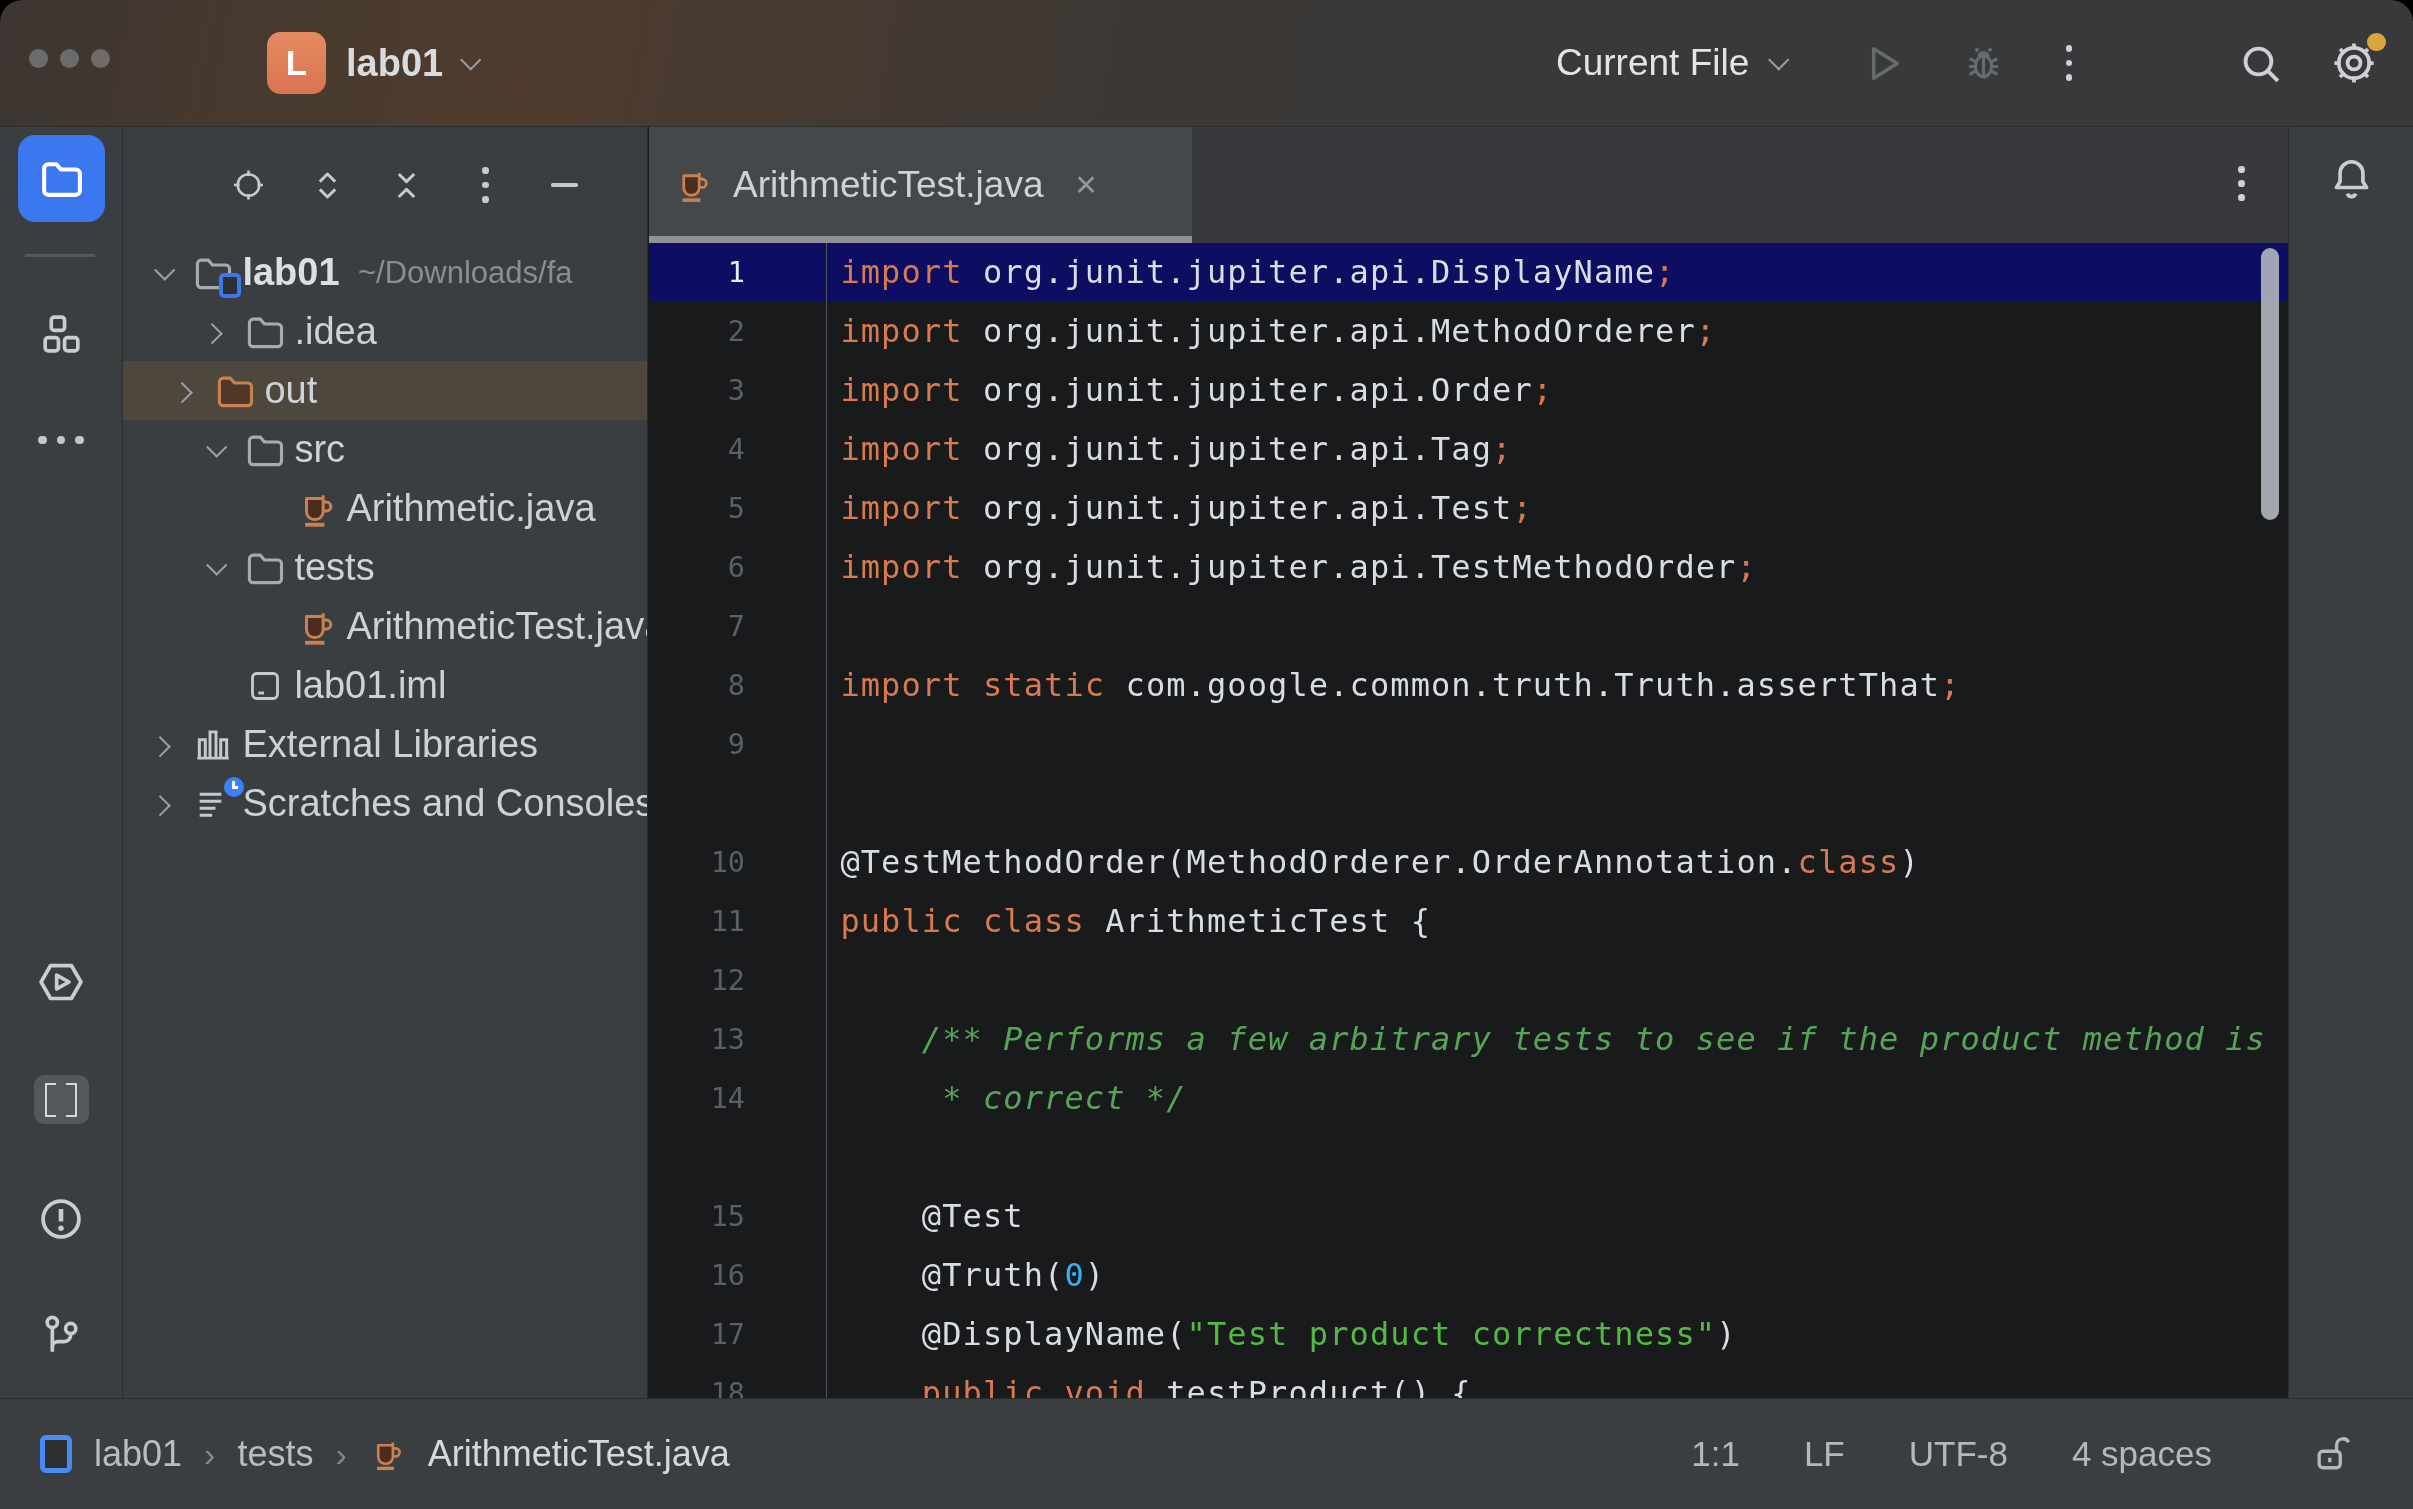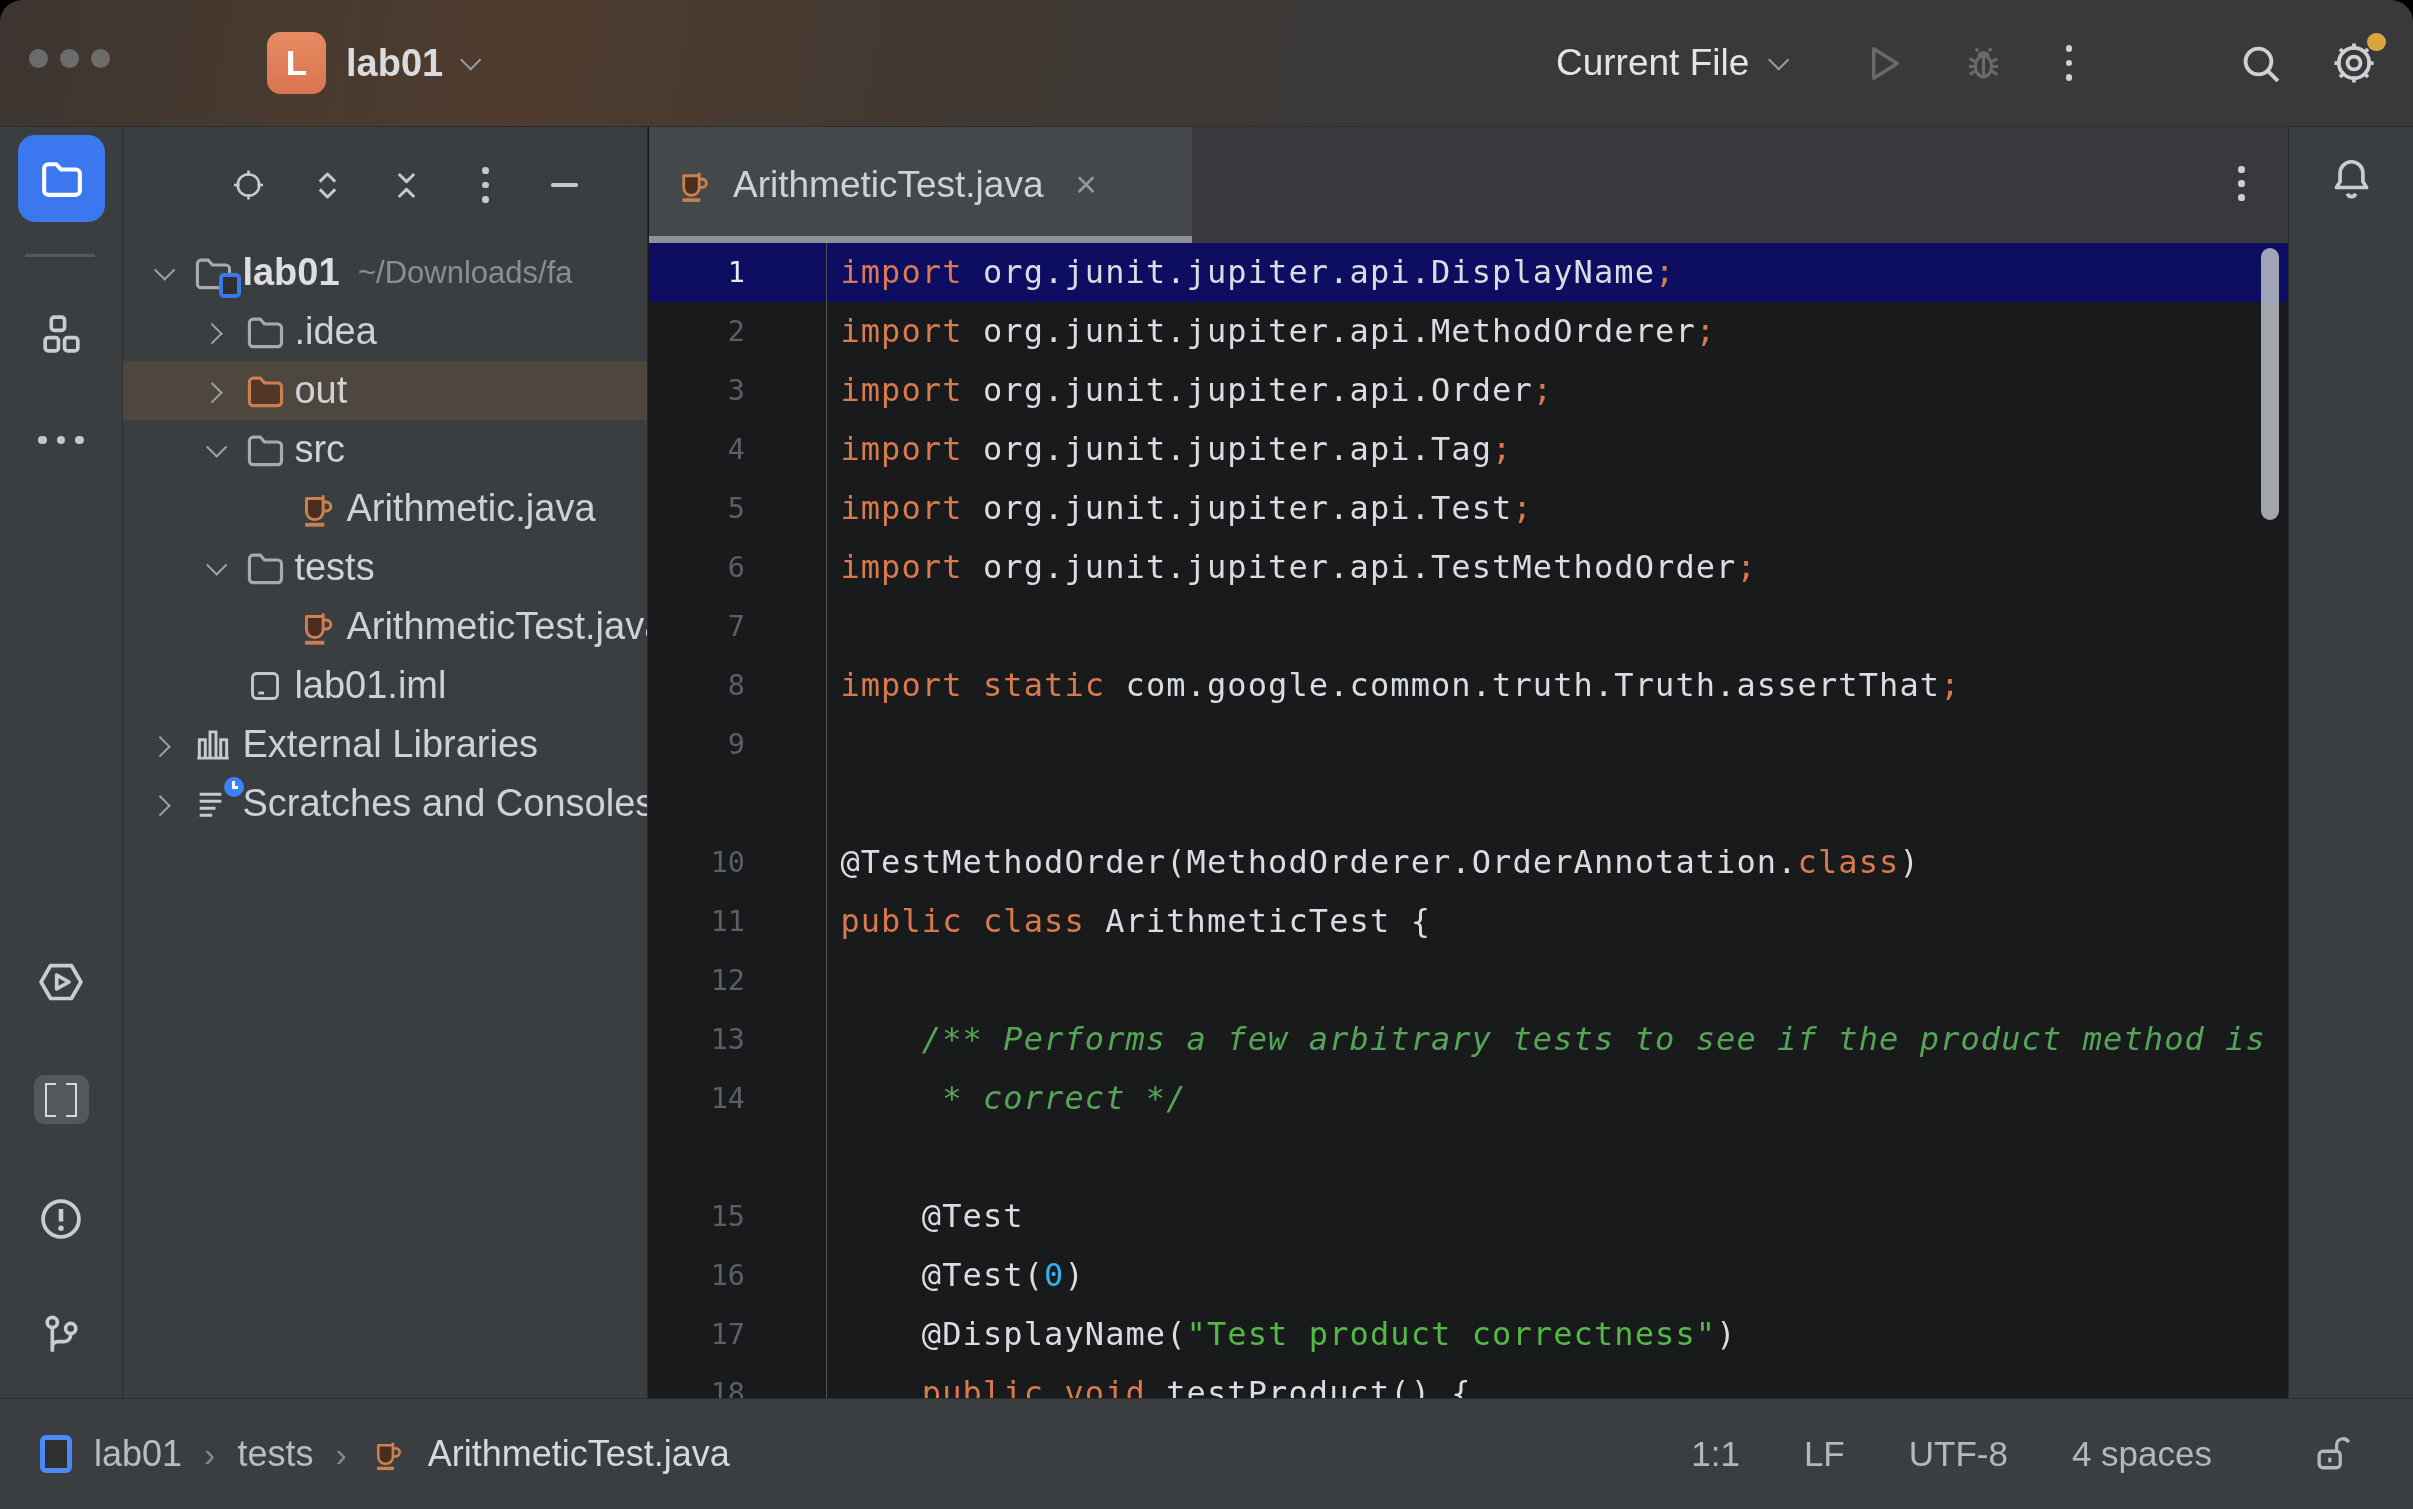--- a/index.html
+++ b/index.html
@@ -246,21 +246,21 @@
           <span class="slot-chev">
             <span class="tree-chev right"></span>
           </span>
           <span class="slot-icon">
             <svg width="44" height="44" viewBox="0 0 24 24" fill="none" stroke="#a7aab0" stroke-width="1.7" stroke-linejoin="round">
               <path d="M3.5 7a2 2 0 0 1 2-2h4l2.2 2.6h7.3a2 2 0 0 1 2 2V18a2 2 0 0 1-2 2h-13.5a2 2 0 0 1-2-2z"></path>
             </svg>
           </span>
           <span class="tree-label">.idea</span>
         </div>
-        <div class="tree-row selected" style="padding-left: 67px;">
+        <div class="tree-row selected" style="padding-left: 37px;">
           <span class="slot-chev">
             <span class="tree-chev right"></span>
           </span>
           <span class="slot-icon">
             <svg width="44" height="44" viewBox="0 0 24 24" fill="#503727" stroke="#c8814f" stroke-width="1.7" stroke-linejoin="round">
               <path d="M3.5 7a2 2 0 0 1 2-2h4l2.2 2.6h7.3a2 2 0 0 1 2 2V18a2 2 0 0 1-2 2h-13.5a2 2 0 0 1-2-2z"></path>
             </svg>
           </span>
           <span class="tree-label">out</span>
         </div>
@@ -428,21 +428,21 @@
         <div class="code-row">
           <span class="gutter"></span>
           <span class="codetext"></span>
         </div>
         <div class="code-row">
           <span class="gutter">15</span>
           <span class="codetext"><span class="tok-d">    @Test</span></span>
         </div>
         <div class="code-row">
           <span class="gutter">16</span>
-          <span class="codetext"><span class="tok-d">    @Test(</span><span class="tok-n">0</span><span class="tok-d">)</span></span>
+          <span class="codetext"><span class="tok-d">    @Truth(</span><span class="tok-n">0</span><span class="tok-d">)</span></span>
         </div>
         <div class="code-row">
           <span class="gutter">17</span>
           <span class="codetext"><span class="tok-d">    @DisplayName(</span><span class="tok-s">"Test product correctness"</span><span class="tok-d">)</span></span>
         </div>
         <div class="code-row">
           <span class="gutter">18</span>
           <span class="codetext"><span class="tok-k">    public void</span><span class="tok-d"> testProduct() {</span></span>
         </div>
       </div>

